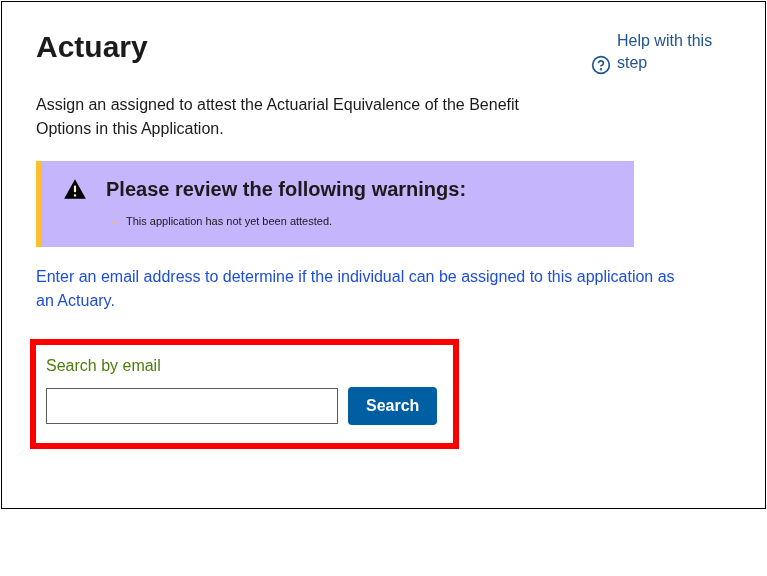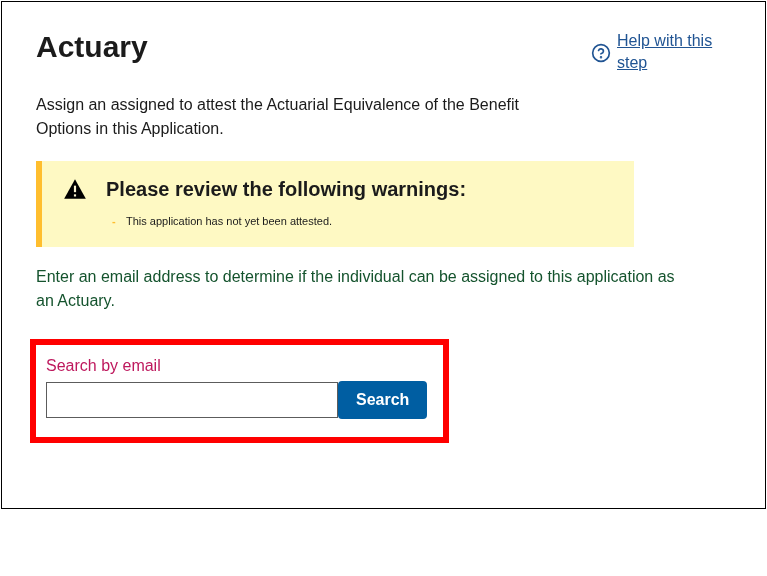--- a/index.html
+++ b/index.html
@@ -25,42 +25,41 @@
     margin-bottom: 18px;
   }
   .page-title {
     font-size: 30px;
     font-weight: 700;
     color: #1b1b1b;
     line-height: 1.1;
   }
   .help-link {
     display: flex;
-    align-items: center;
+    align-items: flex-end;
     color: #205493;
     font-size: 16px;
-    text-decoration: underline;
     max-width: 140px;
     line-height: 1.4;
     cursor: pointer;
   }
   .help-link svg {
     flex-shrink: 0;
     margin-right: 6px;
     margin-top: 1px;
   }
   .intro-text {
     font-size: 16px;
     color: #1b1b1b;
     line-height: 1.5;
     max-width: 520px;
     margin-bottom: 20px;
   }
   .warning-box {
-    background: #fef9c3;
+    background: #c4b5fd;
     border-left: 6px solid #ffbe2e;
     padding: 16px 20px 18px 20px;
     margin-bottom: 18px;
     max-width: 598px;
   }
   .warning-header {
     display: flex;
     align-items: center;
     margin-bottom: 10px;
   }
@@ -86,46 +85,47 @@
   }
   .warning-item::before {
     content: "-";
     position: absolute;
     left: 0;
     color: #ffbe2e;
     font-weight: 700;
   }
   .instruction-text {
     font-size: 16px;
-    color: #14532d;
+    color: #1d4ed8;
     line-height: 1.5;
     max-width: 640px;
     margin-bottom: 26px;
   }
   .search-heading {
     font-size: 21px;
     font-weight: 700;
     color: #1b1b1b;
     margin-bottom: 16px;
   }
   .highlight-box {
     border: 6px solid #ff0000;
     padding: 12px 16px 18px 10px;
     display: inline-block;
     margin-left: -6px;
   }
   .field-label {
     font-size: 16px;
-    color: #be185d;
+    color: #4d7c0f;
     display: block;
-    margin-bottom: 6px;
+    margin-bottom: 12px;
   }
   .field-row {
     display: flex;
     align-items: center;
+    gap: 10px;
   }
   .email-input {
     width: 292px;
     height: 36px;
     border: 1px solid #5c5c5c;
     padding: 4px 8px;
     font-size: 15px;
   }
   .search-btn {
     background: #005ea2;

